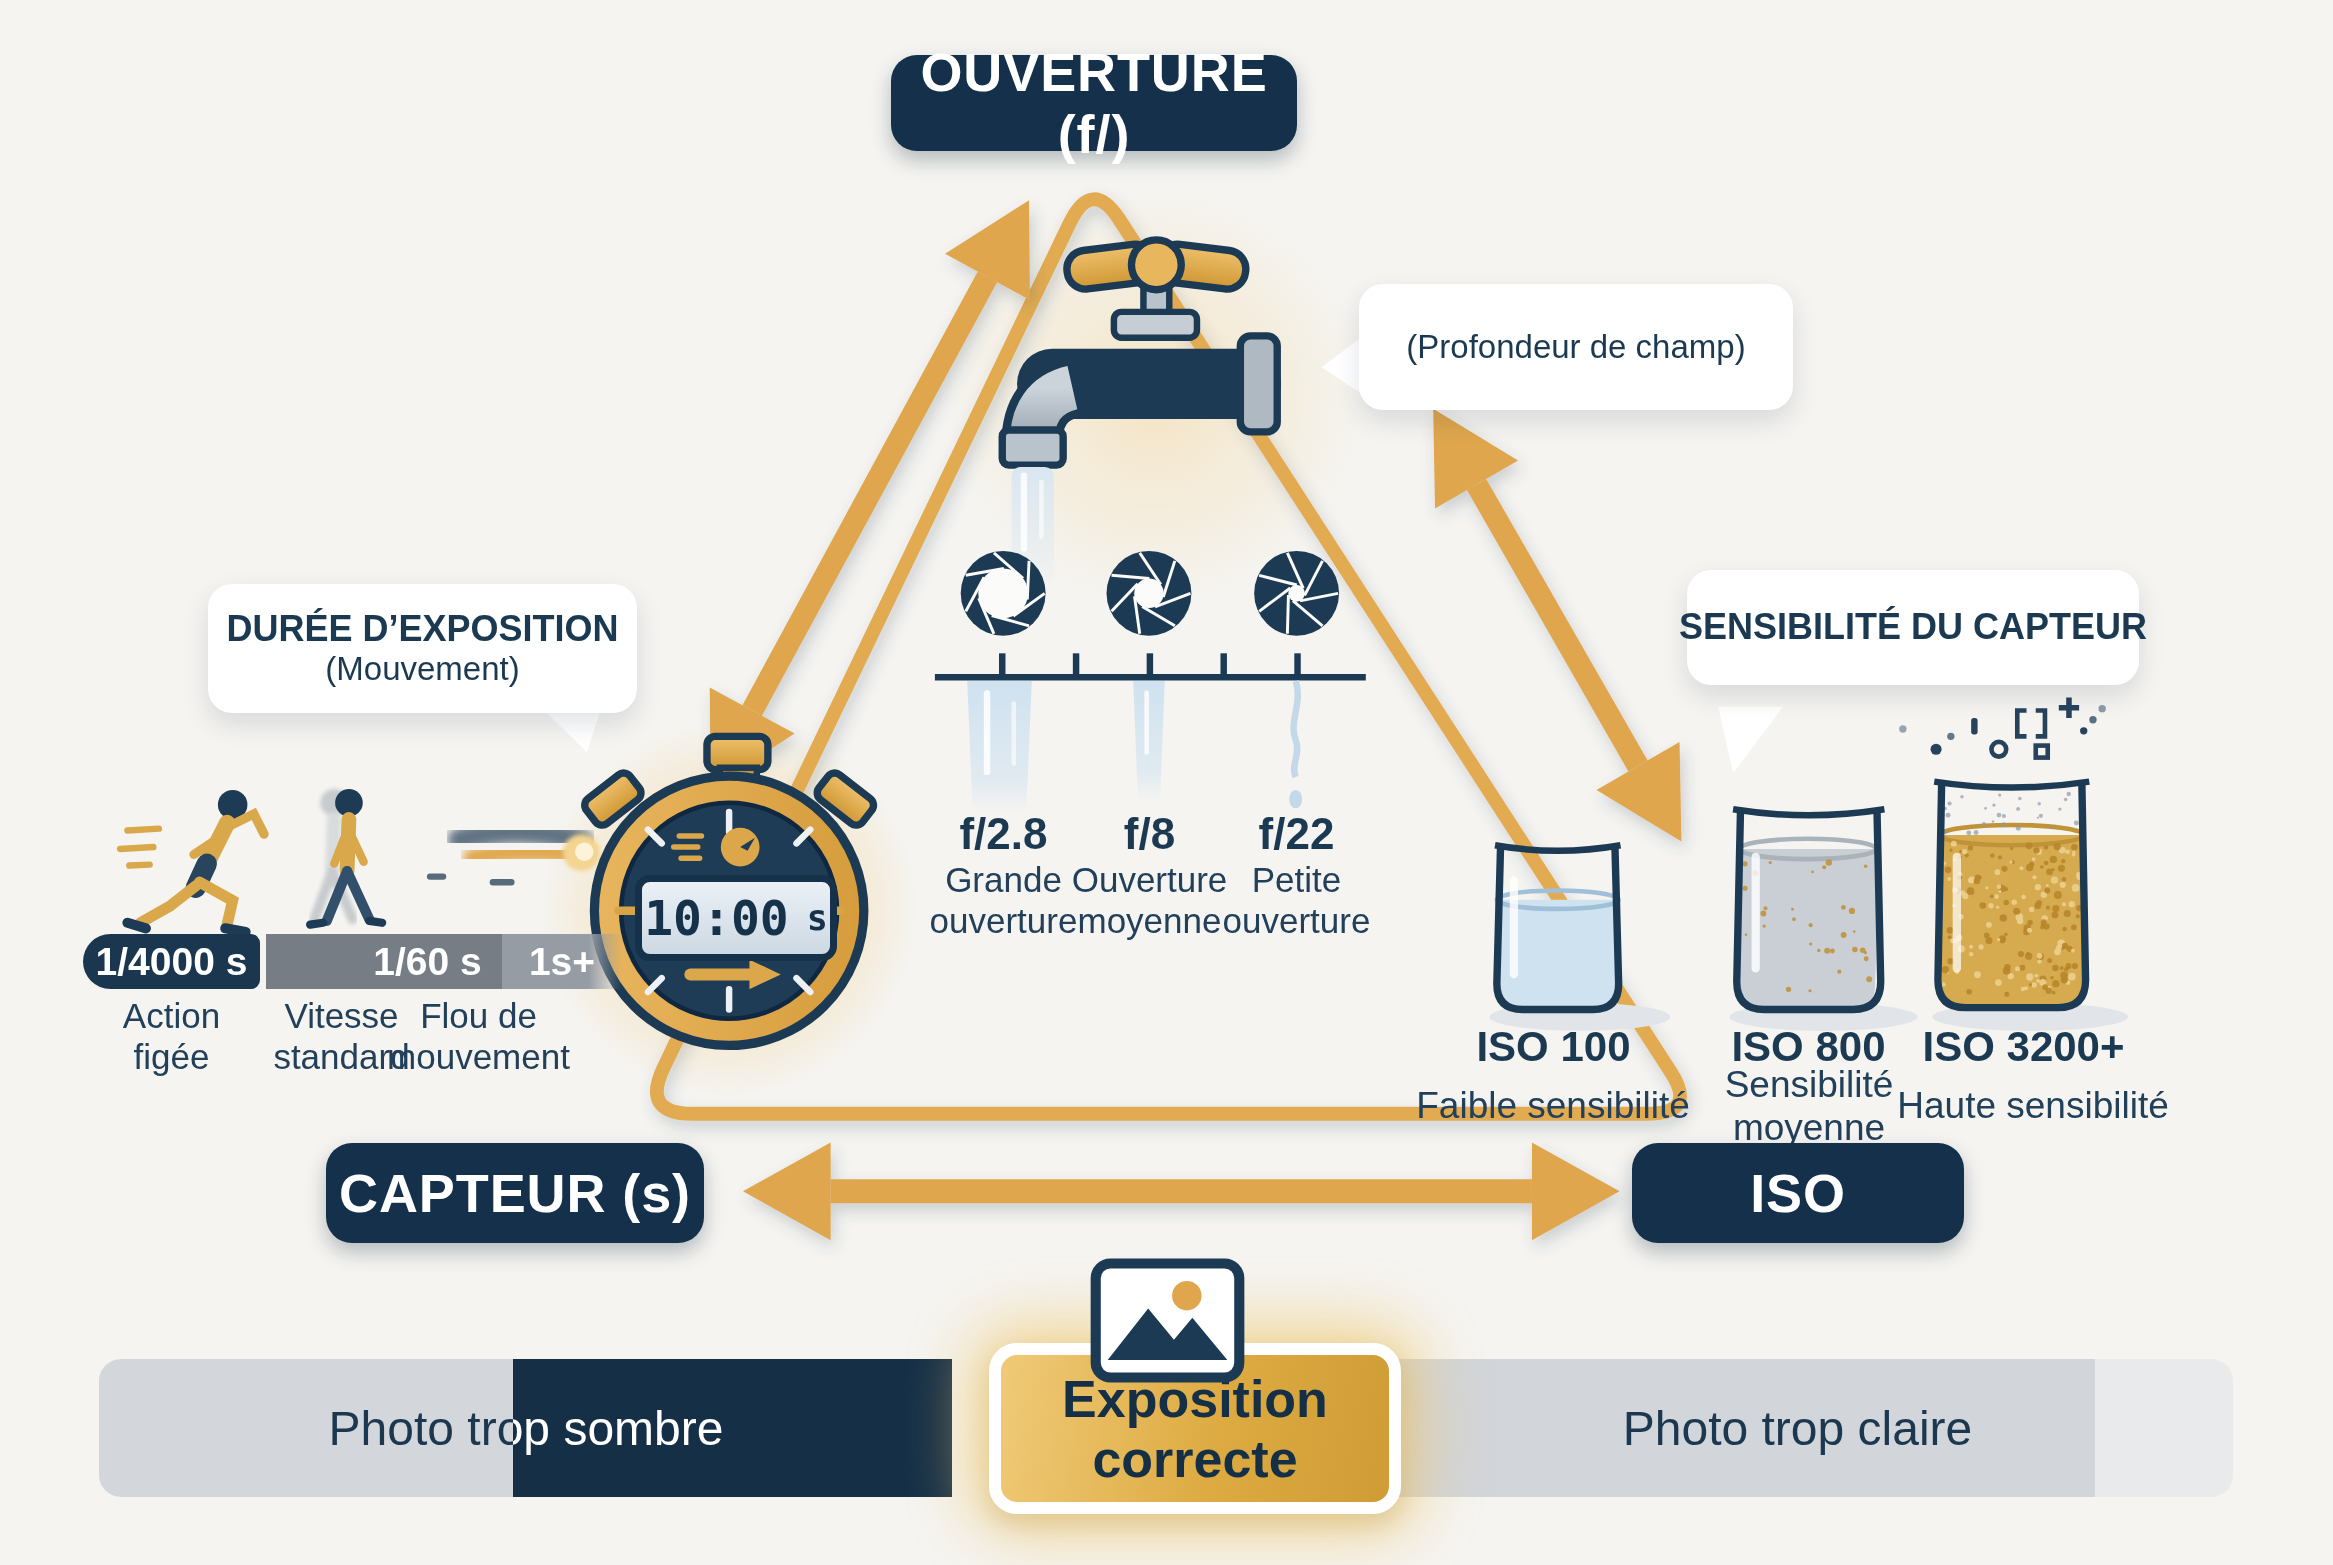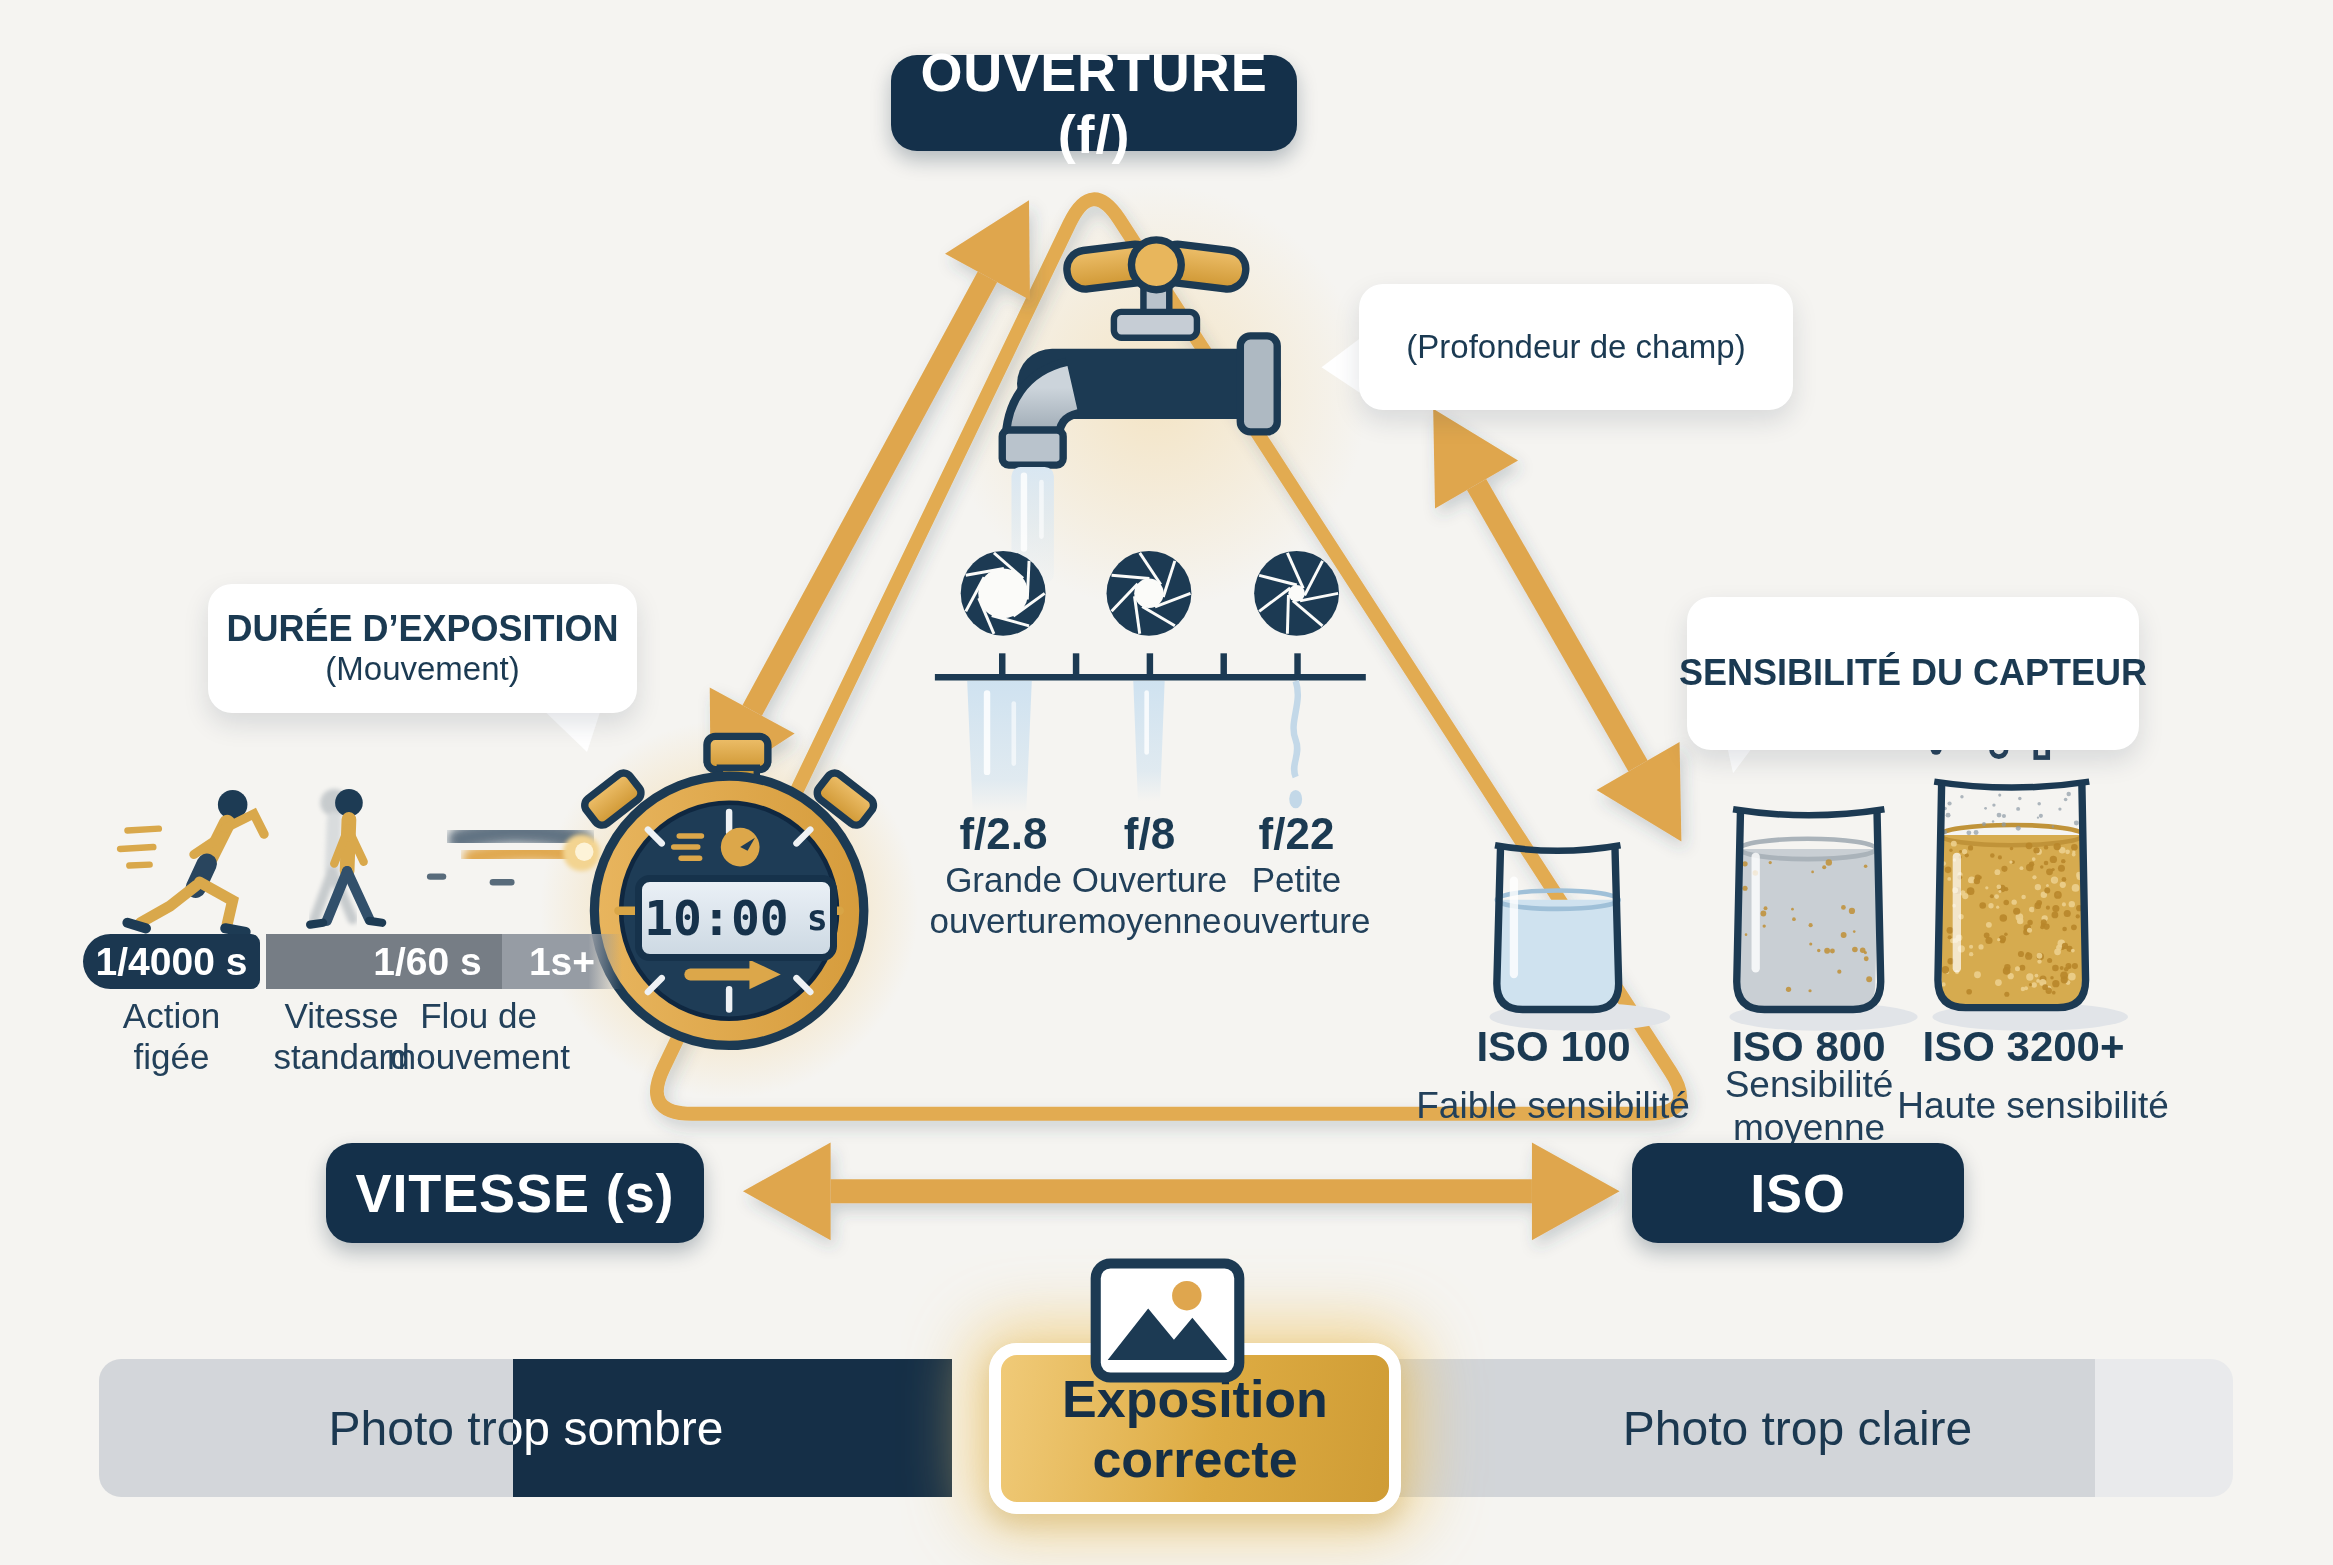--- a/index.html
+++ b/index.html
@@ -551,21 +551,21 @@
 
 <div class="abs bubble col" style="left:1359px;top:284px;width:434px;height:126px;">
   <div class="s">(Profondeur de champ)</div>
 </div>
 
 <div class="abs bubble col" style="left:208px;top:584px;width:429px;height:129px;">
   <div class="t">DURÉE D’EXPOSITION</div>
   <div class="s">(Mouvement)</div>
 </div>
 
-<div class="abs bubble col" style="left:1687px;top:597px;width:452px;height:153px;">
+<div class="abs bubble col" style="left:1687px;top:570px;width:452px;height:115px;">
   <div class="t">SENSIBILITÉ DU CAPTEUR</div>
 </div>
 
 <div class="abs txt ctr flabel" style="left:902px;top:810px;width:203px;height:48px;">f/2.8</div>
 <div class="abs txt ctr flabel" style="left:1048px;top:810px;width:203px;height:48px;">f/8</div>
 <div class="abs txt ctr flabel" style="left:1195px;top:810px;width:203px;height:48px;">f/22</div>
 <div class="abs txt ctr cap" style="left:902px;top:860px;width:203px;height:81px;font-size:35px;">Grande
 ouverture</div>
 <div class="abs txt ctr cap" style="left:1048px;top:860px;width:203px;height:81px;font-size:35px;">Ouverture
 moyenne</div>
@@ -589,21 +589,21 @@
 
 <div class="abs txt ctr isolabel" style="left:1406px;top:1023px;width:295px;height:48px;">ISO 100</div>
 <div class="abs txt ctr isolabel" style="left:1661px;top:1023px;width:295px;height:48px;">ISO 800</div>
 <div class="abs txt ctr isolabel" style="left:1876px;top:1023px;width:295px;height:48px;">ISO 3200+</div>
 <div class="abs txt ctr cap" style="left:1396px;top:1065px;width:314px;height:83px;font-size:37px;">Faible sensibilité</div>
 <div class="abs txt ctr cap" style="left:1652px;top:1065px;width:314px;height:83px;font-size:37px;">Sensibilité
 moyenne</div>
 <div class="abs txt ctr cap" style="left:1876px;top:1065px;width:314px;height:83px;font-size:37px;">Haute sensibilité</div>
 
 <div class="abs badge ctr" style="left:326px;top:1143px;width:378px;height:100px;font-size:54px;">
-  <span>VITESSE (s)</span>
+  <span>CAPTEUR (s)</span>
 </div>
 <div class="abs badge ctr" style="left:1632px;top:1143px;width:332px;height:100px;font-size:54px;">
   <span>ISO</span>
 </div>
 
 <div class="abs bar-seg" style="left:99px;top:1359px;width:414px;height:138px;background:#d3d6da;border-radius:22px 0 0 22px;"></div>
 <div class="abs bar-seg" style="left:513px;top:1359px;width:439px;height:138px;background:#152f47;"></div>
 <div class="abs bar-seg" style="left:1362px;top:1359px;width:733px;height:138px;background:#d2d5d9;"></div>
 <div class="abs bar-seg" style="left:2095px;top:1359px;width:138px;height:138px;background:#e9eaec;border-radius:0 22px 22px 0;"></div>
 

